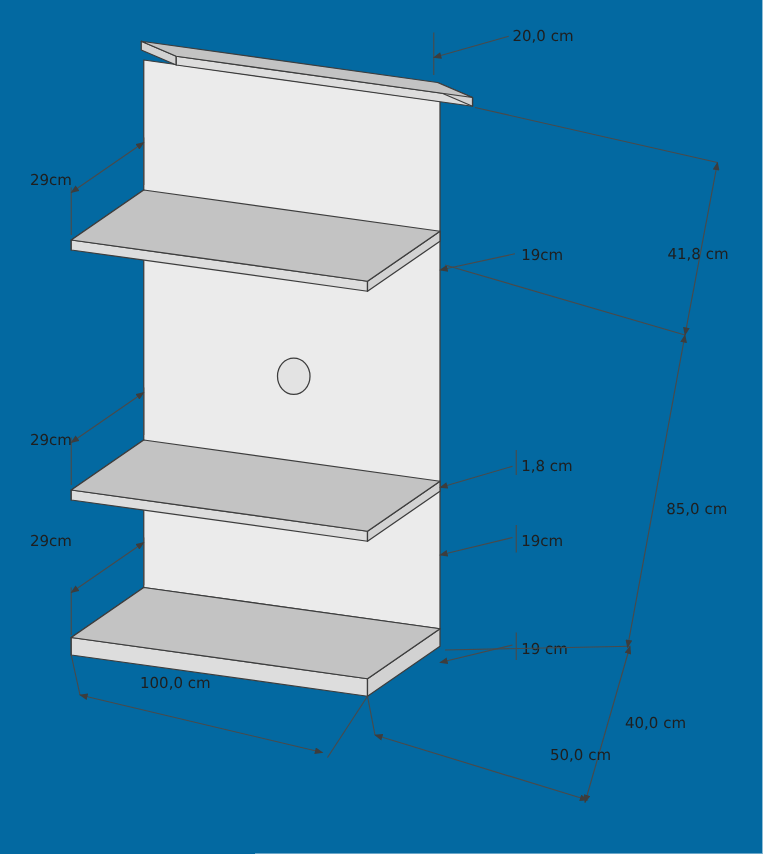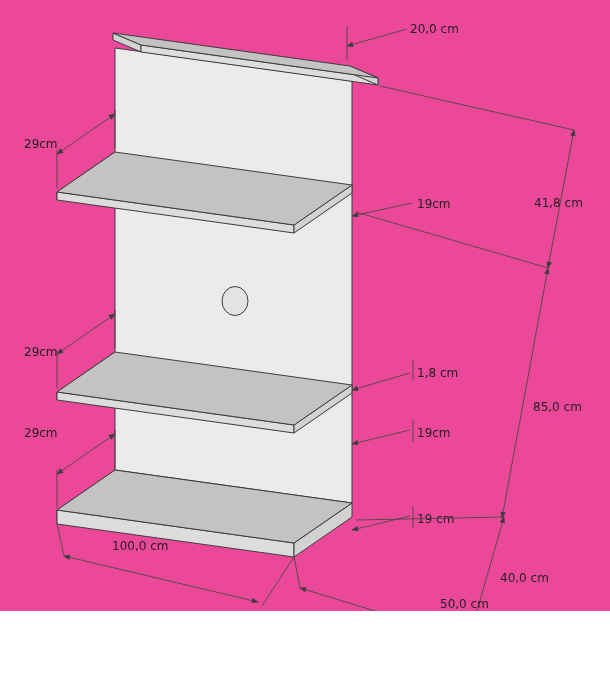--- a/index.html
+++ b/index.html
@@ -1,16 +1,16 @@
 <!DOCTYPE html>
 <html><head>
 <meta charset="utf-8">
 <style>
   html,body{margin:0;padding:0;background:#ffffff;}
-  .canvas{width:610px;height:611px;position:relative;background:#ec4899;overflow:hidden;}
+  .canvas{width:610px;height:683px;position:relative;background:#0369a1;overflow:hidden;}
   svg{display:block;}
   .geo{stroke:#3d3d3d;stroke-width:1;stroke-linejoin:round;}
   .dim{stroke:#4a4a4a;stroke-width:0.9;fill:none;}
   .dim-text{font-family:"DejaVu Sans","Liberation Sans",sans-serif;font-size:12px;fill:#1f1f1f;}
 </style>
 </head>
 <body>
 
 <div class="canvas">
 <svg width="610" height="683" viewBox="0 0 610 683" xmlns="http://www.w3.org/2000/svg">

